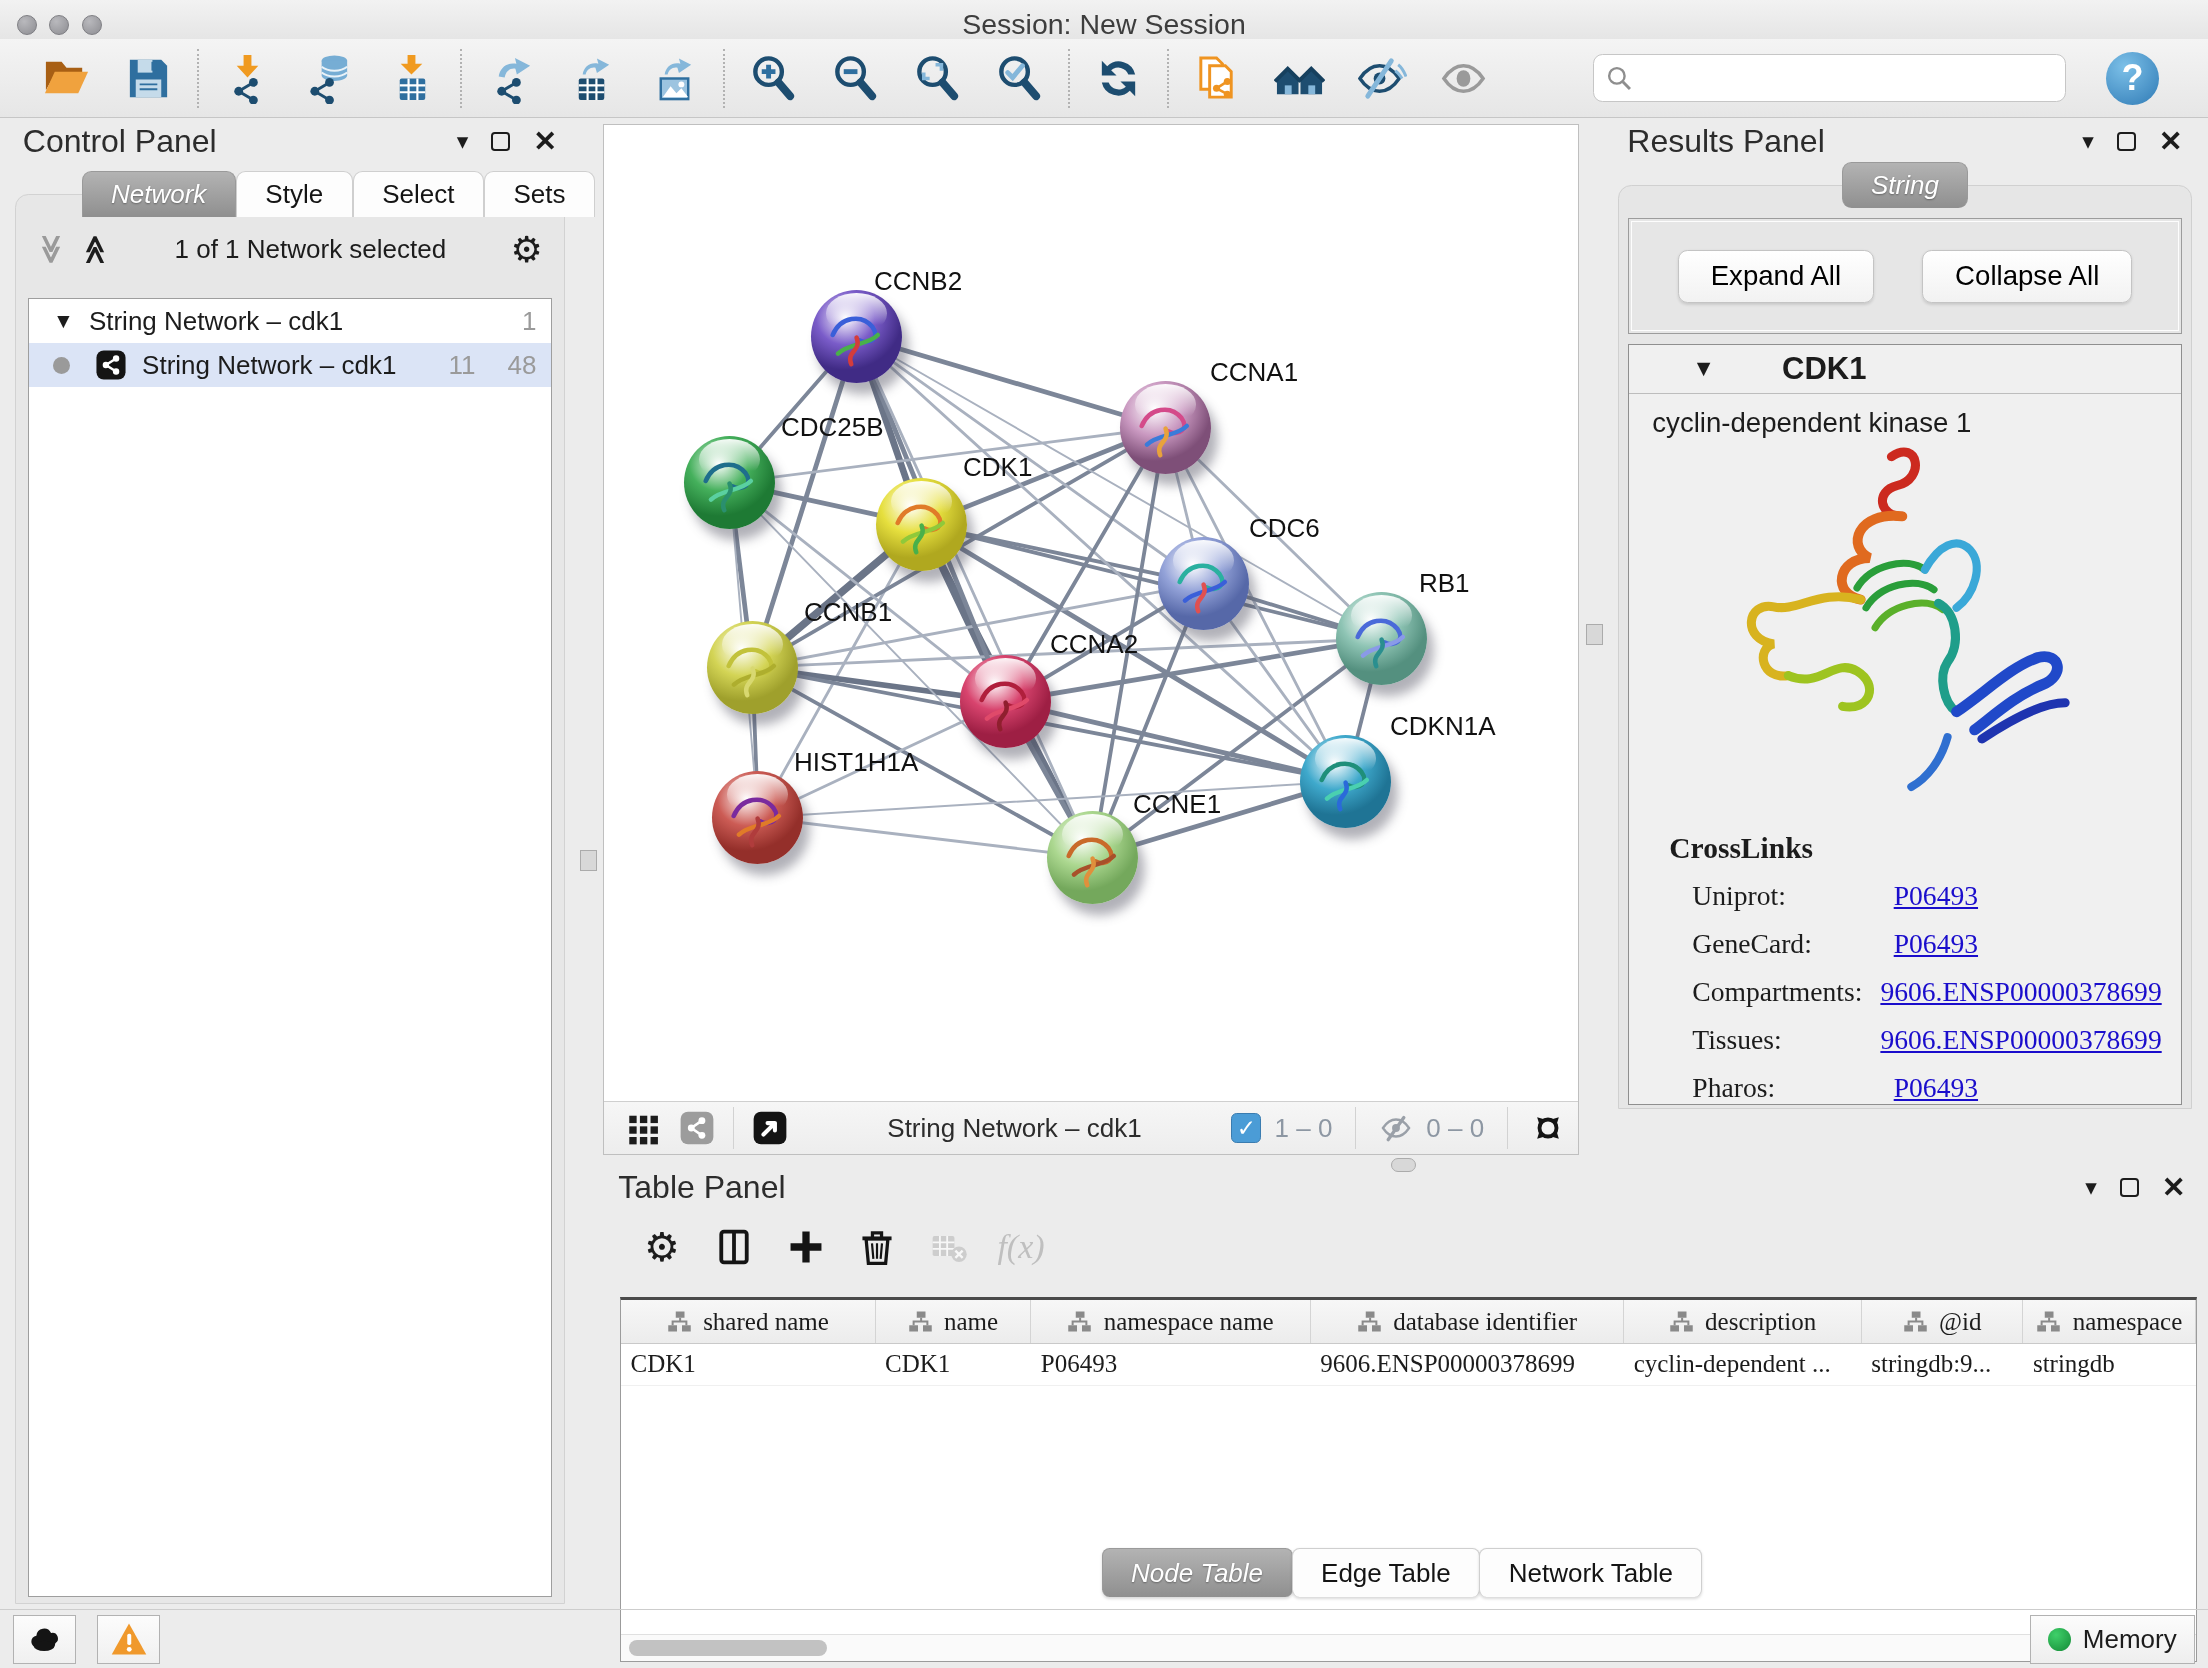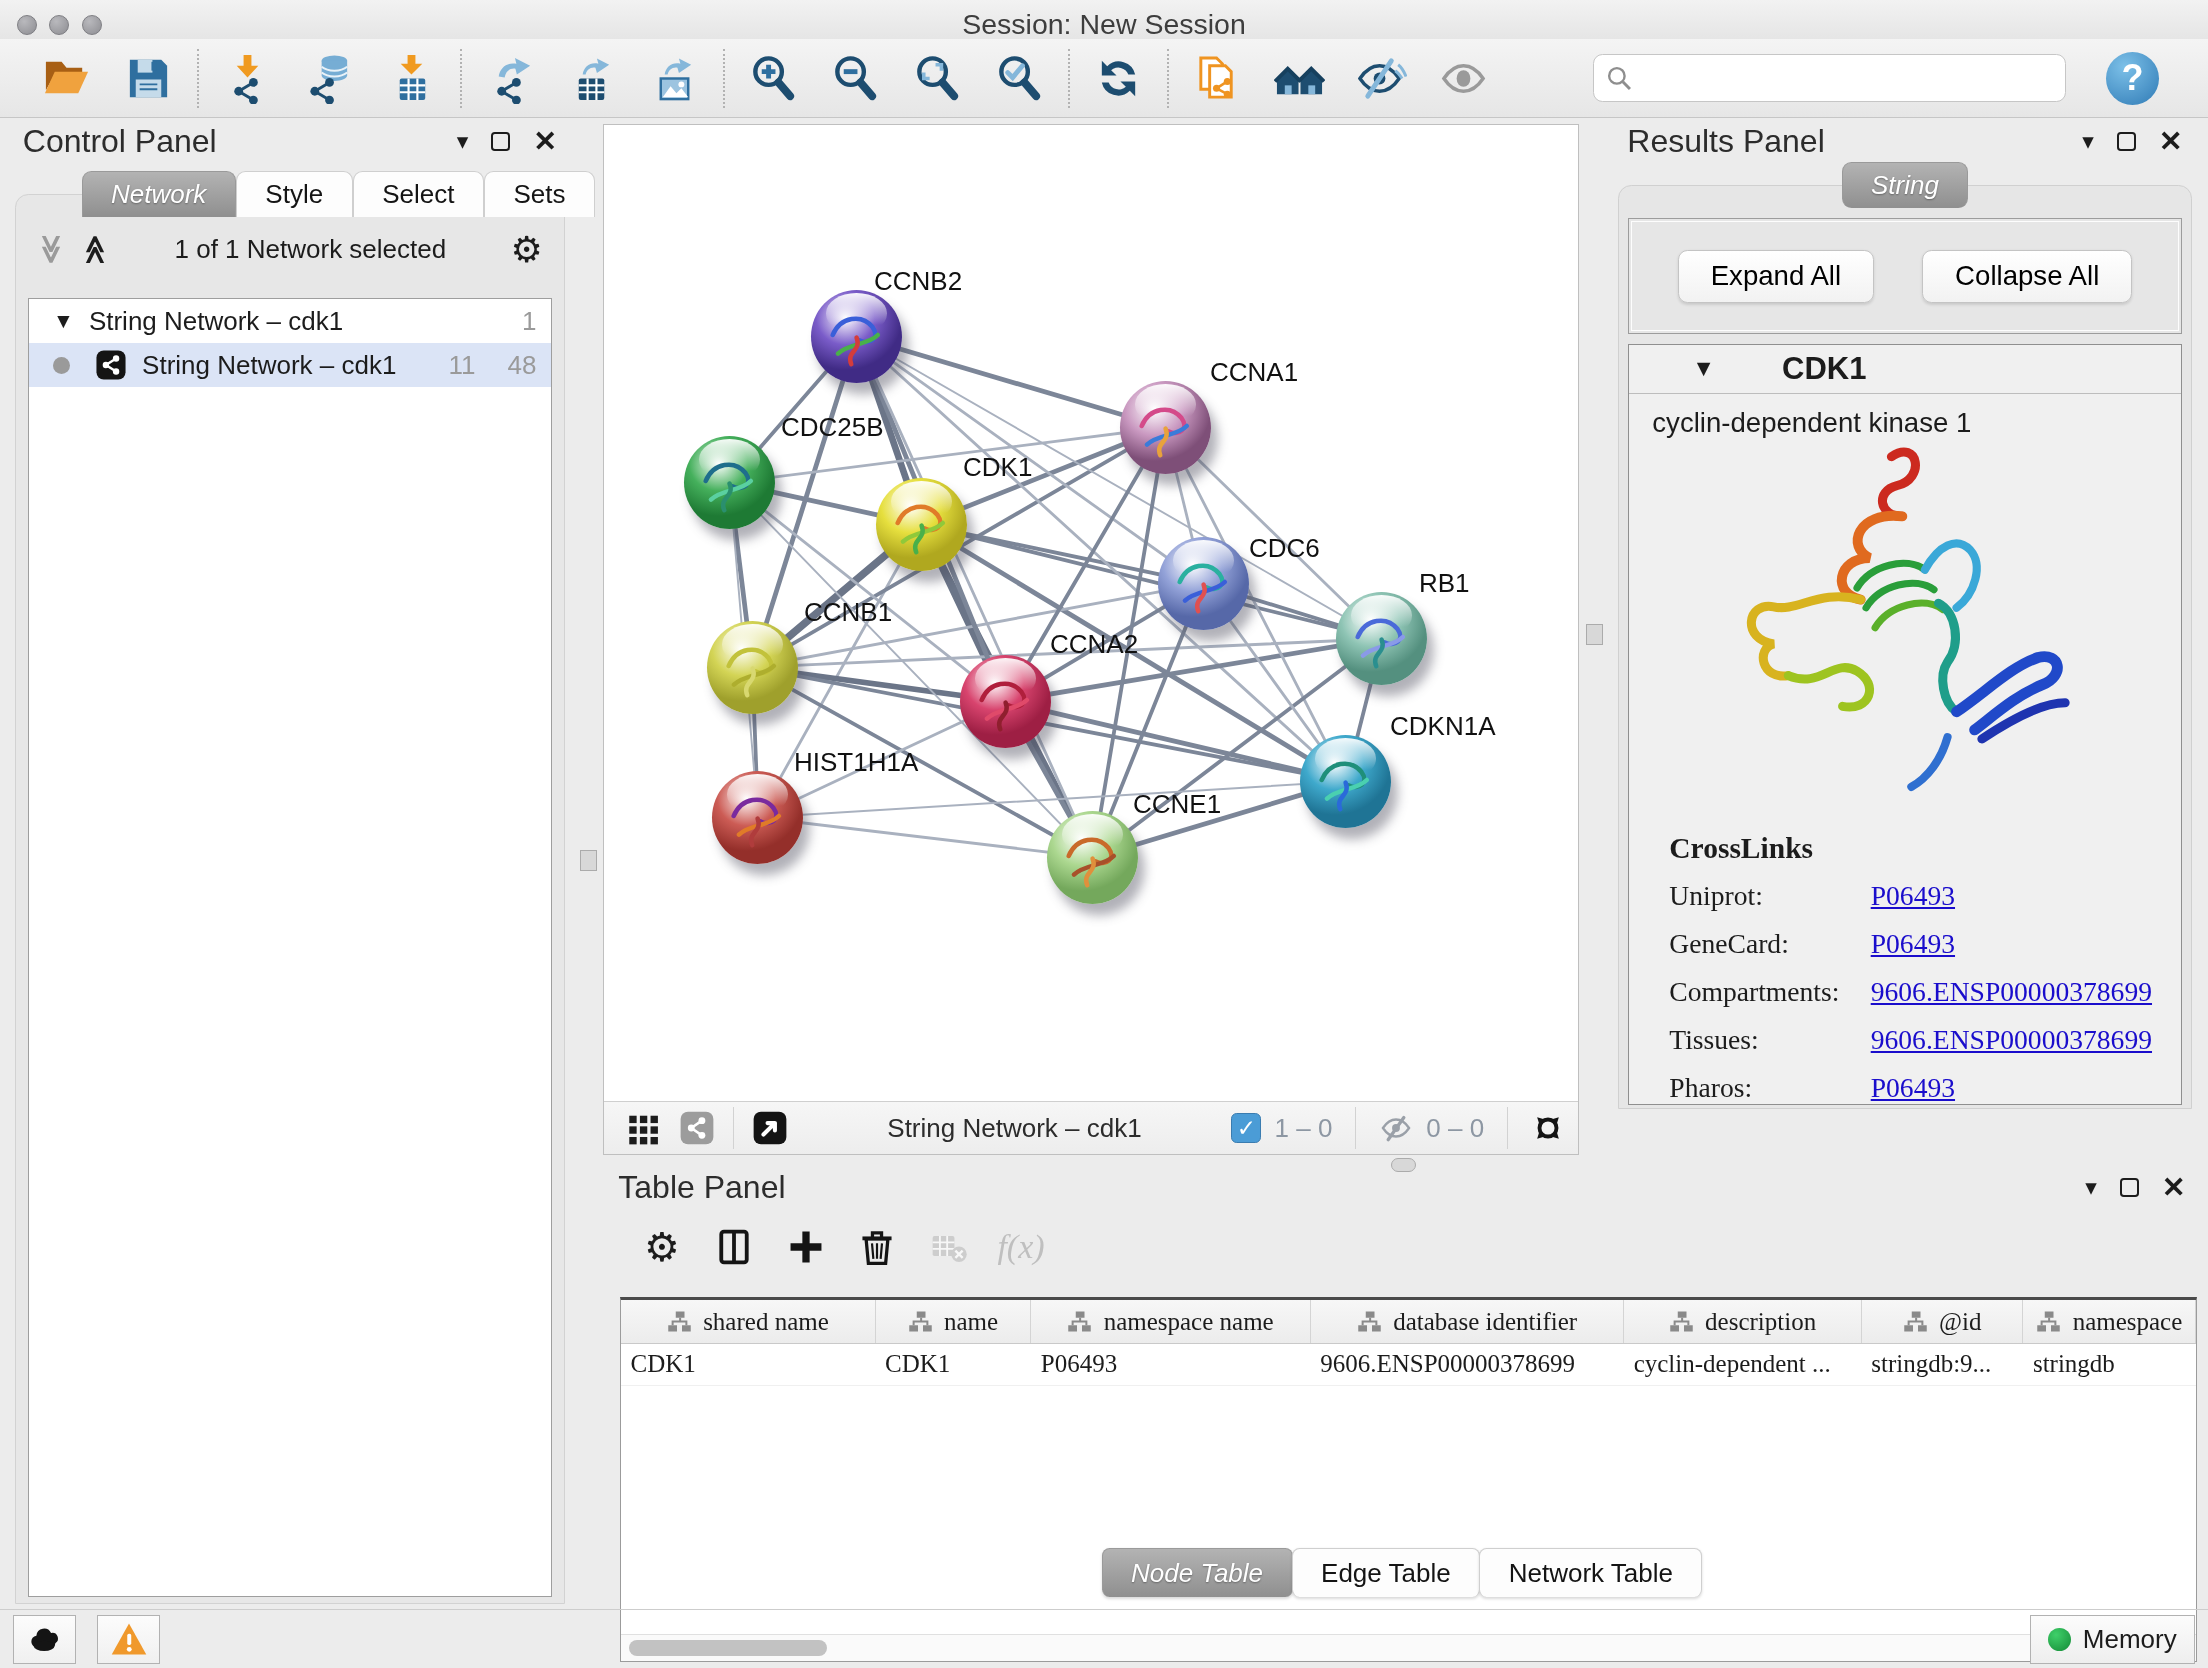--- a/index.html
+++ b/index.html
@@ -109,21 +109,21 @@
   .entry-head { height:49px; display:flex; align-items:center; border-bottom:1px solid #bdbdbd;
     padding-left:63px; gap:67px; }
   .entry-caret { font-size:23px; }
   .entry-name { font-size:31px; font-weight:bold; }
   .entry-desc { font-size:27.6px; padding:13.3px 0 0 23px; }
   .ribbon-wrap { position:absolute; left:50%; top:276px; transform:translate(-50%,-50%); }
   .crosslinks { position:absolute; left:40px; top:487px; right:19px;
     font-family:"Liberation Serif", serif; }
   .cl-title { font-size:29.5px; font-weight:bold; margin-bottom:15px; }
   .cl-row { display:flex; font-size:27.6px; margin-bottom:16px; }
-  .cl-label { width:190px; }
+  .cl-label { width:190px; margin-left:23px; }
   .cl-link { color:#1a0dcc; text-decoration:underline; margin-left:11.4px; }
 
   
   .table-panel { position:absolute; left:605px; top:1168px; width:1594px; height:438px; }
   .tp-toolbar { display:flex; align-items:center; margin:9.5px 0 0 23px; height:63px; gap:3.8px; }
   .tp-btn { width:68px; height:57px; display:flex; align-items:center; justify-content:center; }
   .tp-btn svg { width:40px; height:40px; }
   .tp-gear { font-size:40px; }
   .fx { font-family:"Liberation Serif", serif; font-style:italic; font-size:34px; color:#a2a2a2; }
   .tbl-box { position:absolute; left:15px; right:1.9px; top:129px; height:365px; background:#fff;
@@ -471,21 +471,21 @@
           </svg>
         </div>
         <div class="node-label" style="left: 359px; top: 327px;">CDK1</div>
         <div class="node" style="left: 554px; top: 412px; background: radial-gradient(62% 56% at 38% 30%, rgb(255, 255, 255) 0%, rgb(147, 162, 216) 52%, rgb(86, 104, 168) 100%);">
           <svg viewBox="0 0 52 52">
             <path d="M8,22 C14,8 30,6 38,16 C44,24 36,30 28,26" fill="none" stroke="#2ab0a0" stroke-width="3.4" stroke-linecap="round"></path>
             <path d="M12,36 C20,28 34,30 42,22" fill="none" stroke="#3a5fd9" stroke-width="3.4" stroke-linecap="round"></path>
             <path d="M22,44 C18,34 30,34 26,24" fill="none" stroke="#e05050" stroke-width="3.4" stroke-linecap="round"></path>
           </svg>
         </div>
-        <div class="node-label" style="left: 645px; top: 408px;">CDC6</div>
+        <div class="node-label" style="left: 645px; top: 388px;">CDC6</div>
         <div class="node" style="left: 732px; top: 467px; background: radial-gradient(62% 56% at 38% 30%, rgb(255, 255, 255) 0%, rgb(142, 196, 180) 52%, rgb(84, 144, 127) 100%);">
           <svg viewBox="0 0 52 52">
             <path d="M8,22 C14,8 30,6 38,16 C44,24 36,30 28,26" fill="none" stroke="#4a6ad9" stroke-width="3.4" stroke-linecap="round"></path>
             <path d="M12,36 C20,28 34,30 42,22" fill="none" stroke="#8a9ae8" stroke-width="3.4" stroke-linecap="round"></path>
             <path d="M22,44 C18,34 30,34 26,24" fill="none" stroke="#2a8f8f" stroke-width="3.4" stroke-linecap="round"></path>
           </svg>
         </div>
         <div class="node-label" style="left: 815px; top: 443px;">RB1</div>
         <div class="node" style="left: 103px; top: 496px; background: radial-gradient(62% 56% at 38% 30%, rgb(255, 255, 255) 0%, rgb(211, 212, 85) 52%, rgb(159, 160, 44) 100%);">
           <svg viewBox="0 0 52 52">

